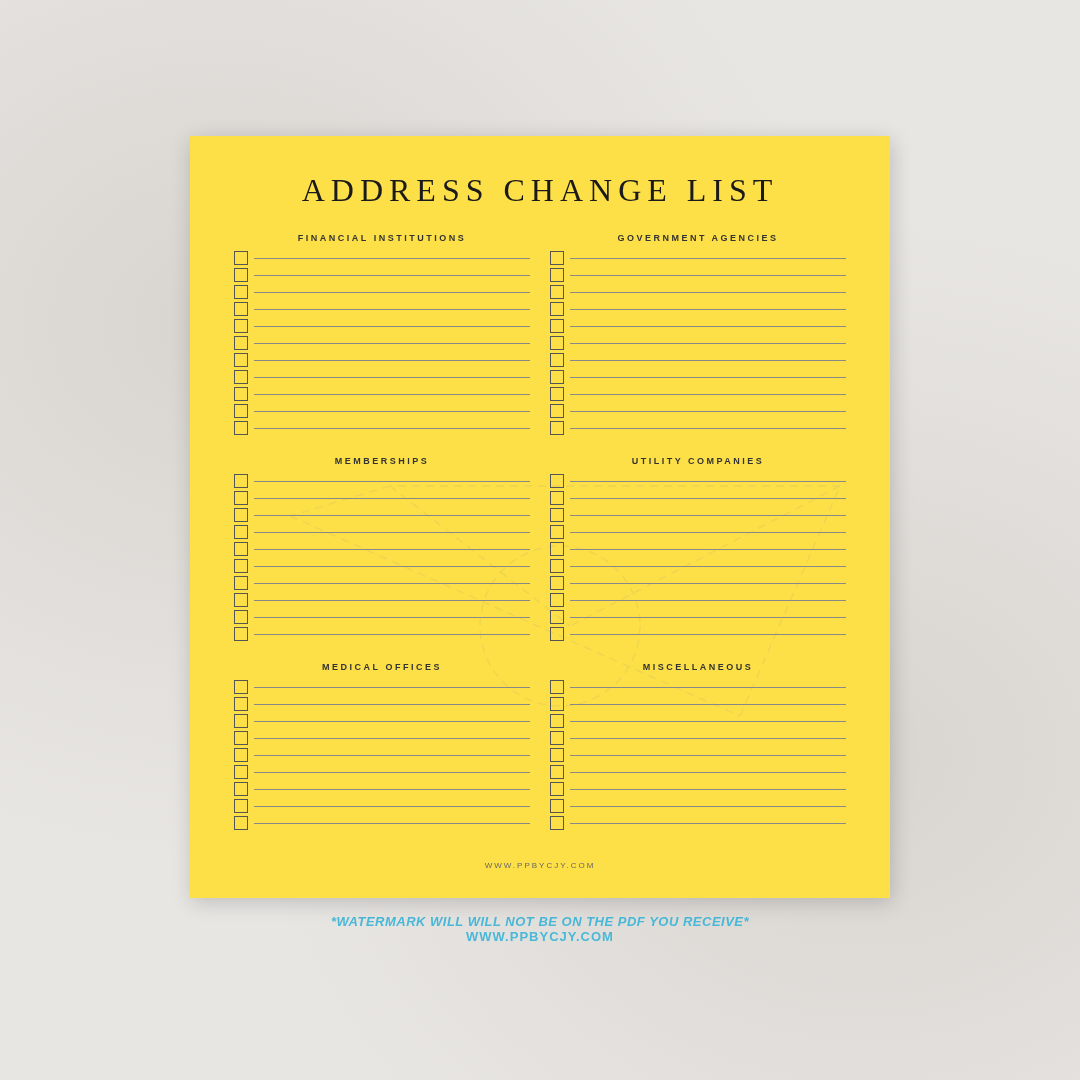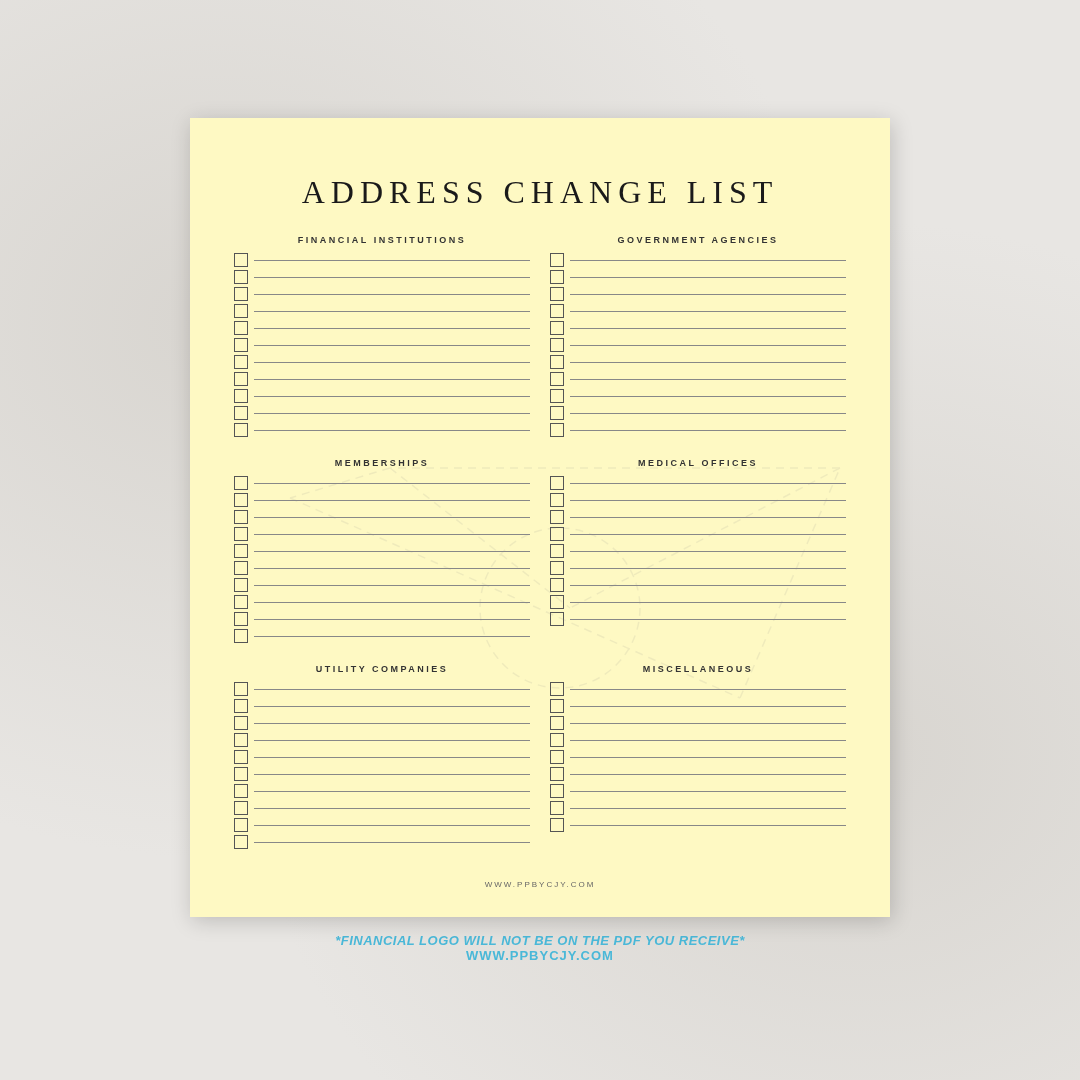--- a/index.html
+++ b/index.html
@@ -20,23 +20,23 @@
 
     .page-wrapper {
       display: flex;
       flex-direction: column;
       align-items: center;
       gap: 16px;
     }
 
     .document {
       width: 700px;
-      background: #fef9c3;
+      background: #fde047;
       box-shadow: 2px 4px 20px rgba(0,0,0,0.18);
-      padding: 56px 44px 28px 44px;
+      padding: 36px 44px 28px 44px;
       position: relative;
     }
 
     .doc-title {
       text-align: center;
       font-size: 32px;
       font-weight: 300;
       letter-spacing: 6px;
       text-transform: uppercase;
       margin-bottom: 24px;
@@ -288,67 +288,67 @@
               <div class="checkbox"></div>
               <div class="line"></div>
             </div>
             <div class="checklist-row">
               <div class="checkbox"></div>
               <div class="line"></div>
             </div>
           </div>
         </div>
         <div class="section">
+          <div class="section-title">UTILITY COMPANIES</div>
+          <div class="checklist">
+            <div class="checklist-row">
+              <div class="checkbox"></div>
+              <div class="line"></div>
+            </div>
+            <div class="checklist-row">
+              <div class="checkbox"></div>
+              <div class="line"></div>
+            </div>
+            <div class="checklist-row">
+              <div class="checkbox"></div>
+              <div class="line"></div>
+            </div>
+            <div class="checklist-row">
+              <div class="checkbox"></div>
+              <div class="line"></div>
+            </div>
+            <div class="checklist-row">
+              <div class="checkbox"></div>
+              <div class="line"></div>
+            </div>
+            <div class="checklist-row">
+              <div class="checkbox"></div>
+              <div class="line"></div>
+            </div>
+            <div class="checklist-row">
+              <div class="checkbox"></div>
+              <div class="line"></div>
+            </div>
+            <div class="checklist-row">
+              <div class="checkbox"></div>
+              <div class="line"></div>
+            </div>
+            <div class="checklist-row">
+              <div class="checkbox"></div>
+              <div class="line"></div>
+            </div>
+            <div class="checklist-row">
+              <div class="checkbox"></div>
+              <div class="line"></div>
+            </div>
+          </div>
+        </div>
+        <div class="section">
           <div class="section-title">MEDICAL OFFICES</div>
           <div class="checklist">
-            <div class="checklist-row">
-              <div class="checkbox"></div>
-              <div class="line"></div>
-            </div>
-            <div class="checklist-row">
-              <div class="checkbox"></div>
-              <div class="line"></div>
-            </div>
-            <div class="checklist-row">
-              <div class="checkbox"></div>
-              <div class="line"></div>
-            </div>
-            <div class="checklist-row">
-              <div class="checkbox"></div>
-              <div class="line"></div>
-            </div>
-            <div class="checklist-row">
-              <div class="checkbox"></div>
-              <div class="line"></div>
-            </div>
-            <div class="checklist-row">
-              <div class="checkbox"></div>
-              <div class="line"></div>
-            </div>
-            <div class="checklist-row">
-              <div class="checkbox"></div>
-              <div class="line"></div>
-            </div>
-            <div class="checklist-row">
-              <div class="checkbox"></div>
-              <div class="line"></div>
-            </div>
-            <div class="checklist-row">
-              <div class="checkbox"></div>
-              <div class="line"></div>
-            </div>
-          </div>
-        </div>
-        <div class="section">
-          <div class="section-title">UTILITY COMPANIES</div>
-          <div class="checklist">
-            <div class="checklist-row">
-              <div class="checkbox"></div>
-              <div class="line"></div>
-            </div>
             <div class="checklist-row">
               <div class="checkbox"></div>
               <div class="line"></div>
             </div>
             <div class="checklist-row">
               <div class="checkbox"></div>
               <div class="line"></div>
             </div>
             <div class="checklist-row">
               <div class="checkbox"></div>
@@ -420,16 +420,16 @@
               <div class="line"></div>
             </div>
           </div>
         </div>
       </div>
 
     <p class="footer-text">WWW.PPBYCJY.COM</p>
   </div>
 
   <div>
-    <p class="bottom-note">*FINANCIAL LOGO WILL NOT BE ON THE PDF YOU RECEIVE*</p>
+    <p class="bottom-note">*WATERMARK WILL WILL NOT BE ON THE PDF YOU RECEIVE*</p>
     <p class="bottom-url">WWW.PPBYCJY.COM</p>
   </div>
 </div>
 
 </body></html>

